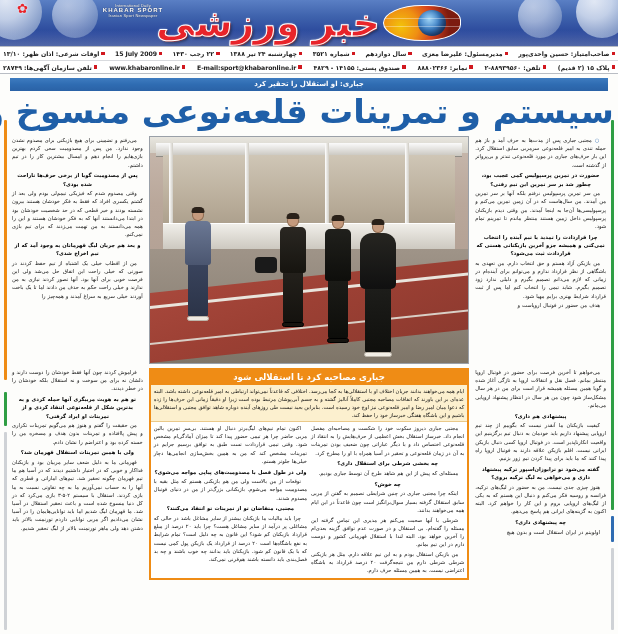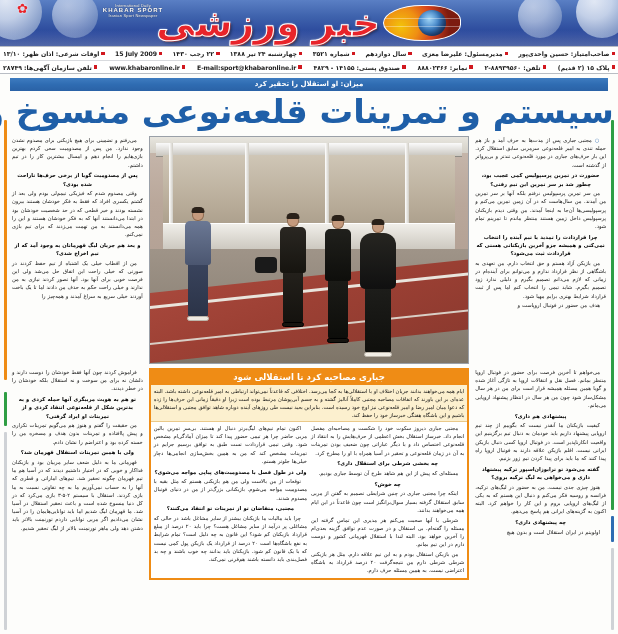--- a/index.html
+++ b/index.html
@@ -417,21 +417,21 @@
           <span class="sq"></span>
           <span class="ltr">www.khabaronline.ir</span>
         </div>
         <div class="infocell">
           <span class="sq"></span>
           <span>تلفن سازمان آگهی‌ها: ۲۸۷۴۹</span>
         </div>
       </div>
   </div>
 
-  <div class="kicker-bar">میزان: او استقلال را تحقیر کرد</div>
+  <div class="kicker-bar">جباری: او استقلال را تحقیر کرد</div>
   <div class="headline">سیستم و تمرینات قلعه‌نوعی منسوخ و مسخره است</div>
 
   <div class="edge left-orange"></div>
   <div class="edge left-green"></div>
   <div class="edge left-grey"></div>
   <div class="edge right-green"></div>
   <div class="edge right-blue"></div>
   <div class="edge right-grey"></div>
 
   <div class="content">

